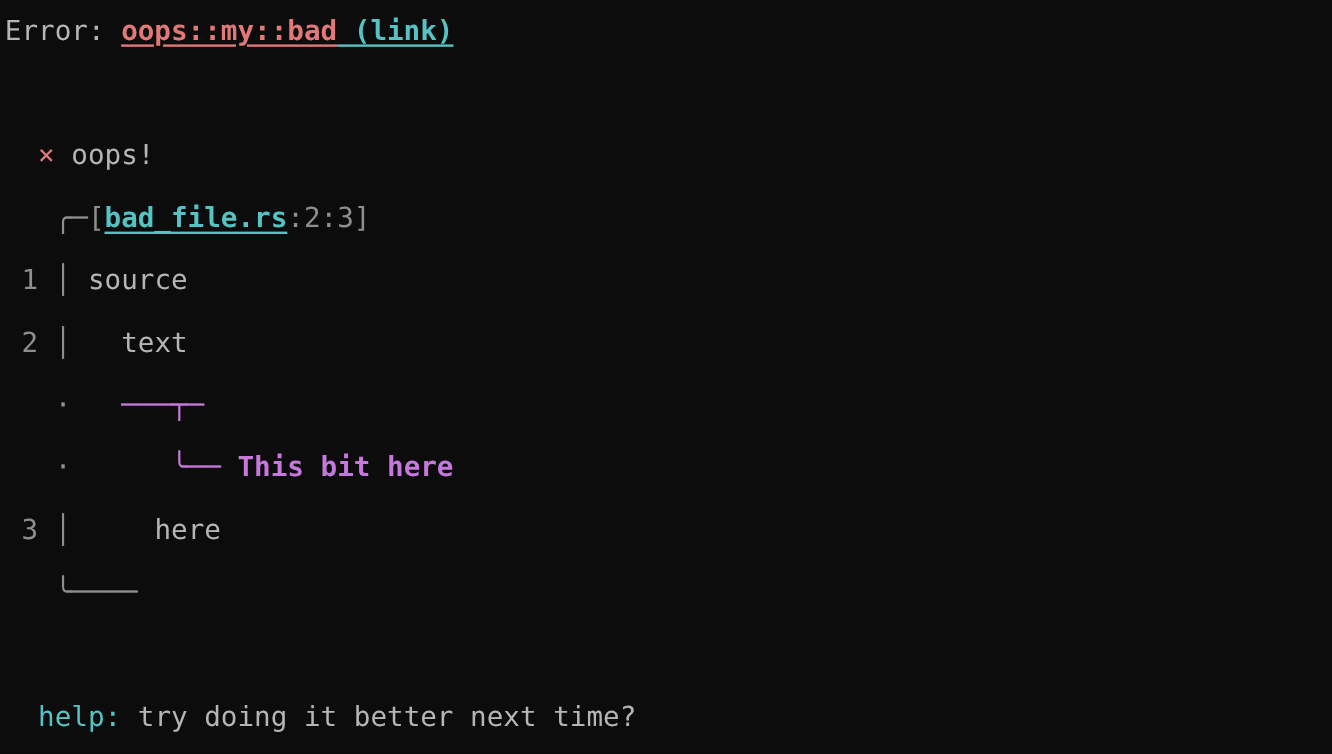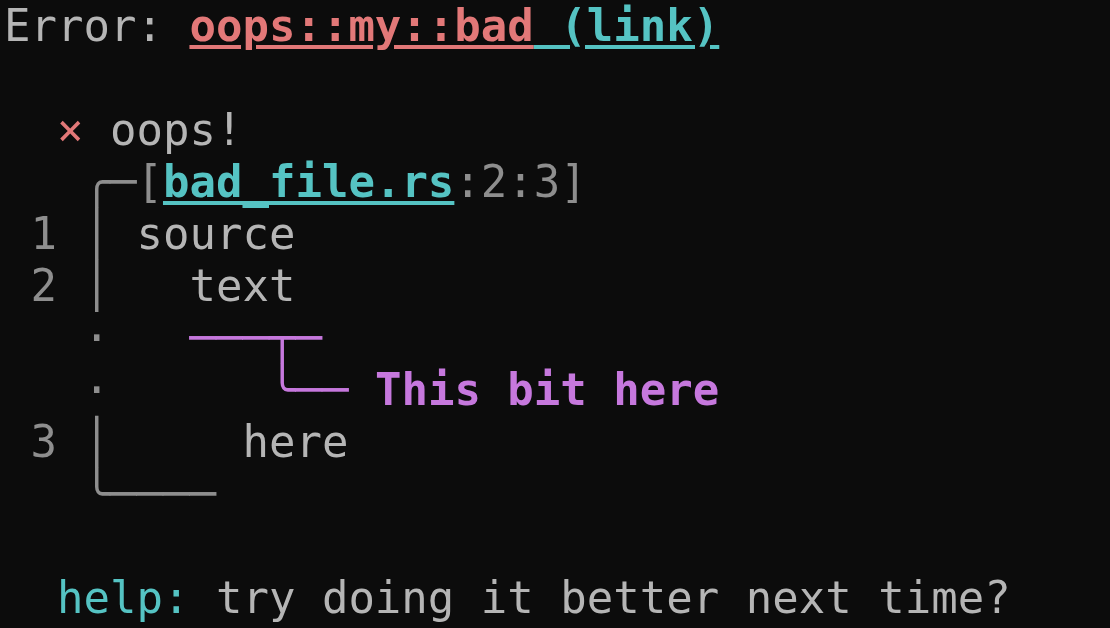--- a/index.html
+++ b/index.html
@@ -7,21 +7,21 @@
     padding: 0;
     background: #0c0c0c;
     width: 1110px;
     height: 628px;
     overflow: hidden;
   }
   pre.term {
     margin: 0;
     padding: 0 4px;
     font-family: "DejaVu Sans Mono", "Menlo", "Consolas", monospace;
-    font-size: 44px;
+    font-size: 23px;
     line-height: 52px;
     color: #b5b5b5;
     white-space: pre;
   }
   .gray   { color: #b5b5b5; }
   .dim    { color: #8e8e8e; }
   .red    { color: #e27878; }
   .cyan   { color: #55c3c3; }
   .purple { color: #c678dd; }
   .bold   { font-weight: bold; }

